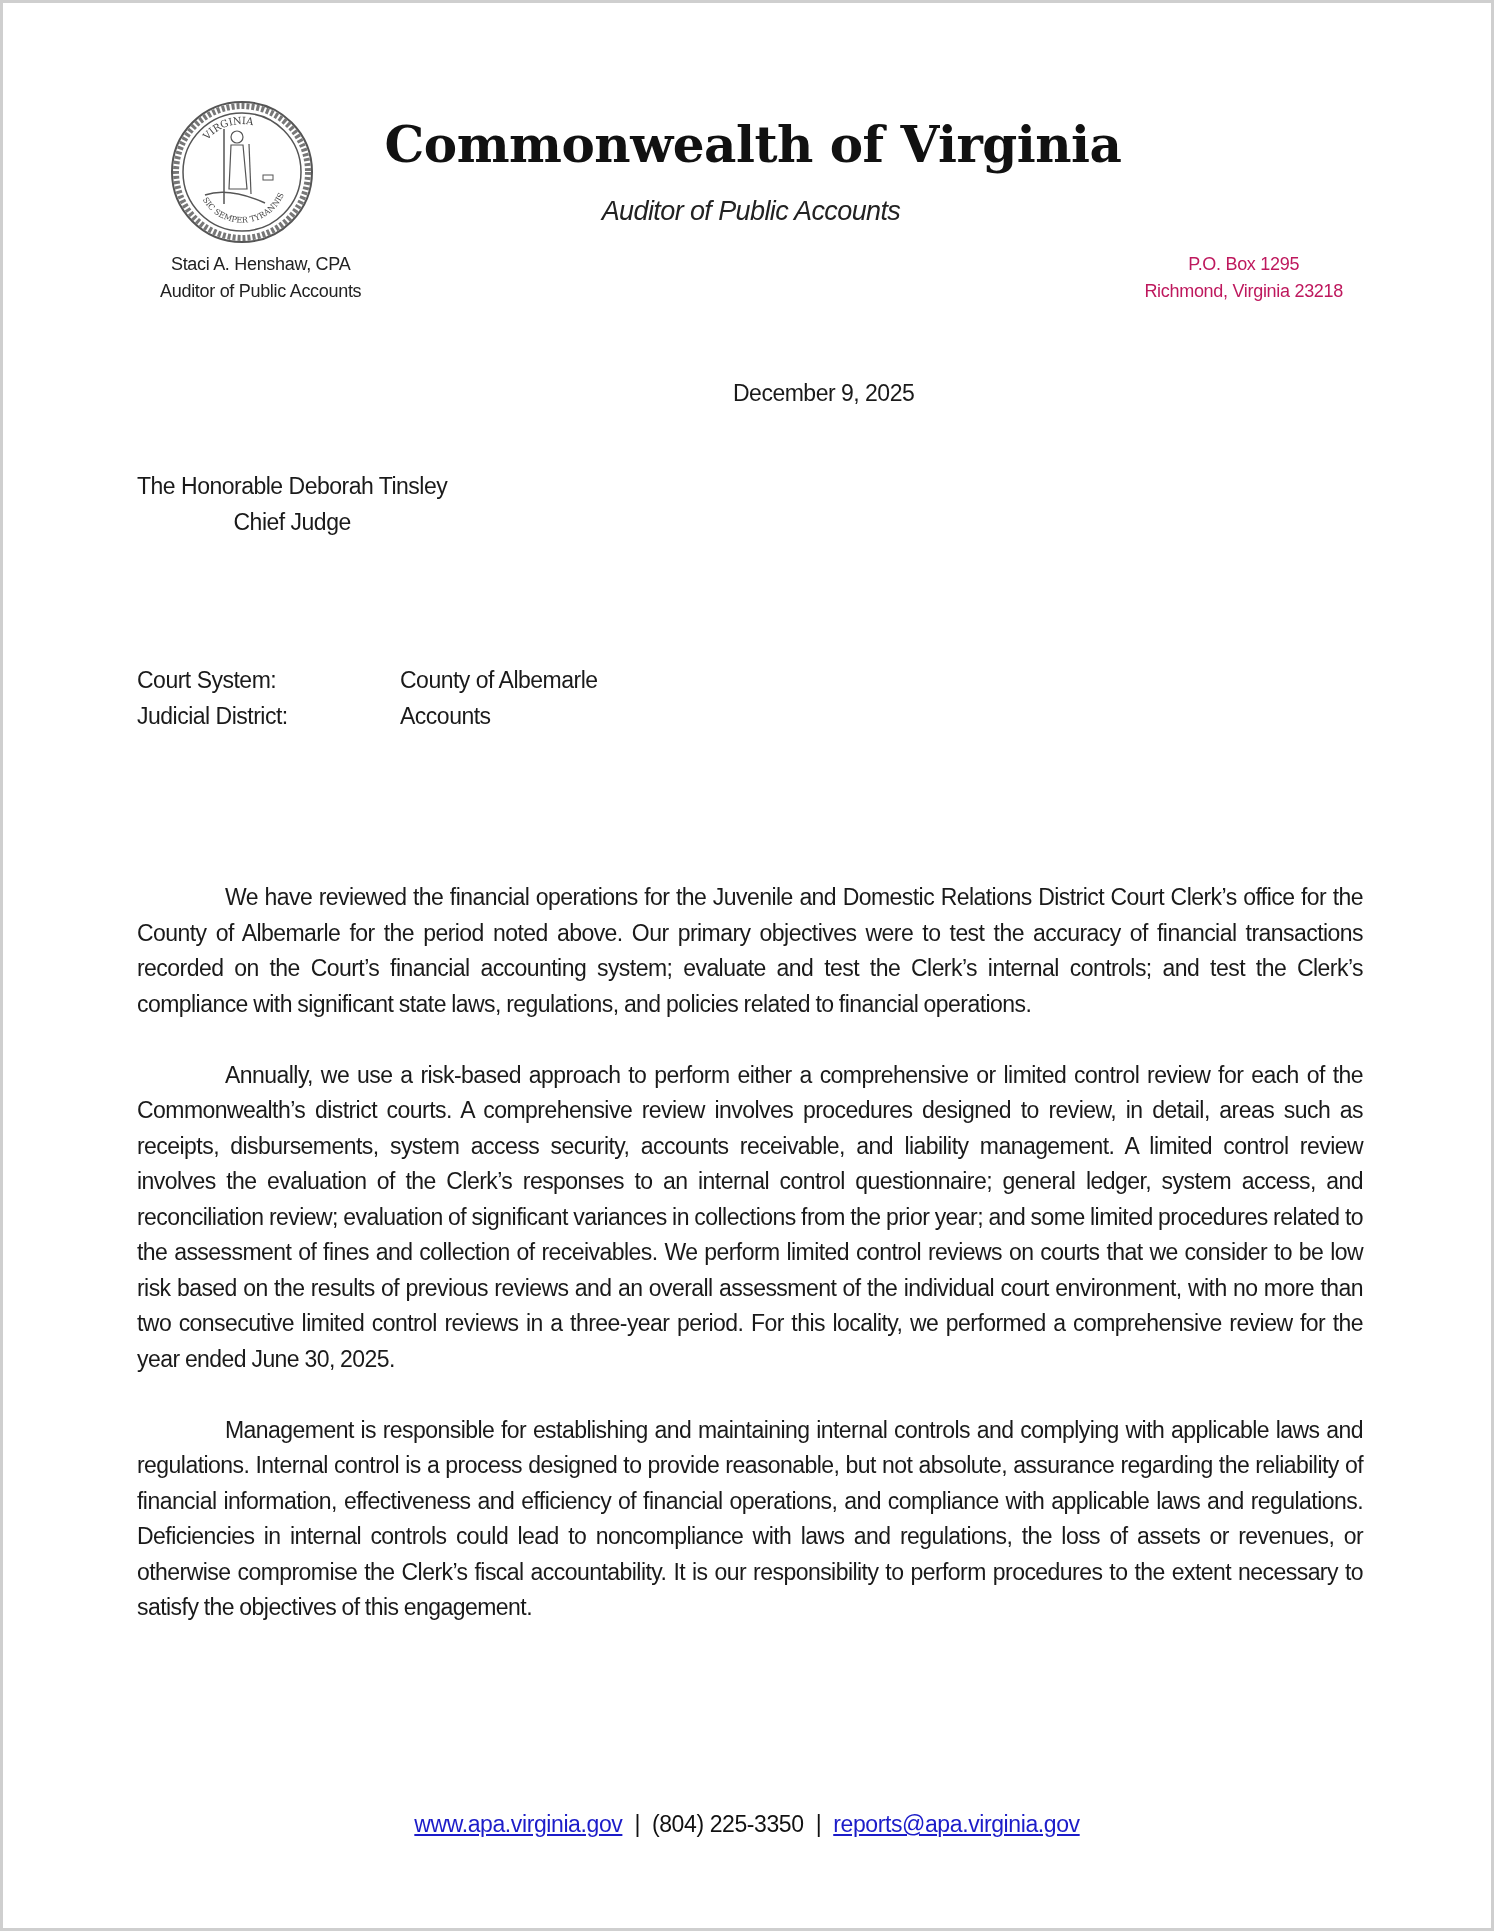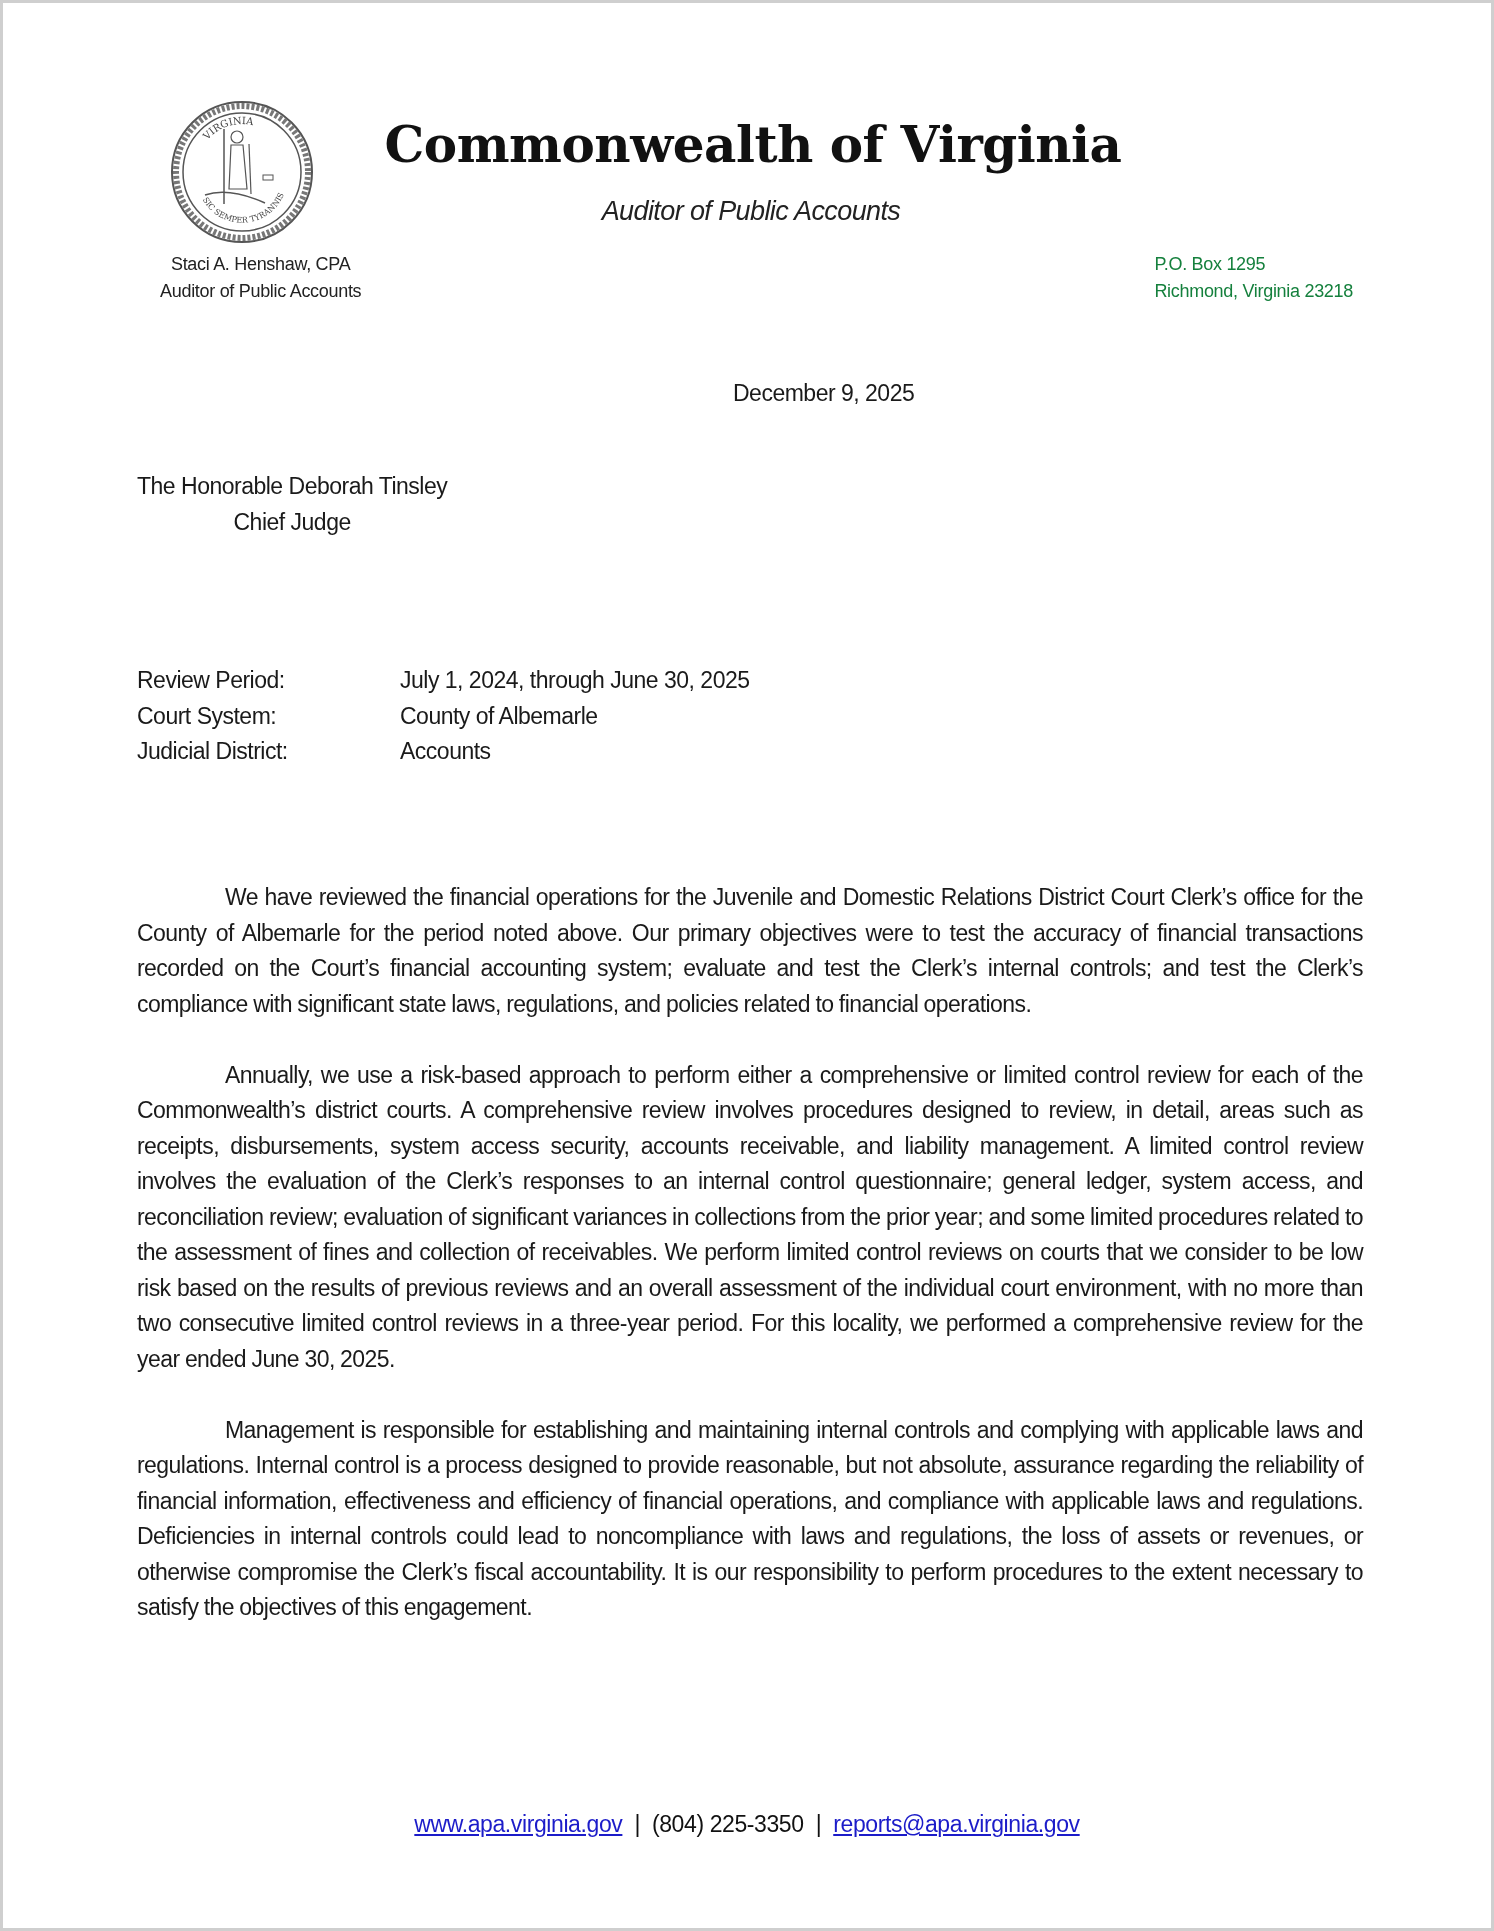--- a/index.html
+++ b/index.html
@@ -14,21 +14,21 @@
     position: absolute; left: 380px; width: 740px; top: 100px; text-align: center;
     font-family: "DejaVu Serif", serif; font-weight: bold; font-size: 50px; letter-spacing: -0.5px;
     color: #111; line-height: 70px; margin-top: 7px;
   }
   .subtitle {
     position: absolute; left: 448px; width: 600px; top: 190px; text-align: center;
     font-family: "Liberation Sans", sans-serif; font-style: italic; font-size: 27px; color: #222;
     letter-spacing: -0.6px; line-height: 36px;
   }
   .hdr-left { position: absolute; left: 157px; top: 248px; font-size: 18px; line-height: 27px; color: #222; letter-spacing: -0.3px; text-align: center; }
-  .hdr-right { position: absolute; right: 138px; top: 248px; font-size: 18px; line-height: 27px; color: #15803d; text-align: left; letter-spacing: -0.3px; }
+  .hdr-right { position: absolute; right: 148px; top: 248px; font-size: 18px; line-height: 27px; color: #be185d; text-align: center; letter-spacing: -0.3px; }
   .date { position: absolute; left: 730px; top: 375px; font-size: 23px; line-height: 30px; letter-spacing: -0.5px; }
   .addressee { position: absolute; left: 134px; top: 466px; font-size: 23px; line-height: 35.5px; letter-spacing: -0.5px; text-align: center; }
   .review { position: absolute; left: 134px; top: 660px; font-size: 23px; line-height: 35.5px; letter-spacing: -0.5px; }
   .review .row { display: flex; }
   .review .lbl { width: 263px; }
   .body-text { position: absolute; left: 134px; width: 1226px; top: 877px; font-size: 23px; letter-spacing: -0.55px; word-spacing: -0.5px; }
   .body-text p { margin: 0 0 35.5px 0; line-height: 35.5px; text-align: justify; text-indent: 88px; }
   .footer {
     position: absolute; left: 0; width: 1488px; top: 1806px; text-align: center;
     font-size: 23px; line-height: 30px; letter-spacing: -0.4px; color: #111;
@@ -71,24 +71,20 @@
 
   <div class="date">December 9, 2025</div>
 
   <div class="addressee">
     <div>The Honorable Deborah Tinsley</div>
     <div>Chief Judge</div>
   </div>
 
   <div class="review">
     <div class="row">
-      <span class="lbl">Review Period:</span>
-      <span>July 1, 2024, through June 30, 2025</span>
-    </div>
-    <div class="row">
       <span class="lbl">Court System:</span>
       <span>County of Albemarle</span>
     </div>
     <div class="row">
       <span class="lbl">Judicial District:</span>
       <span>Accounts</span>
     </div>
   </div>
 
   <div class="body-text">

